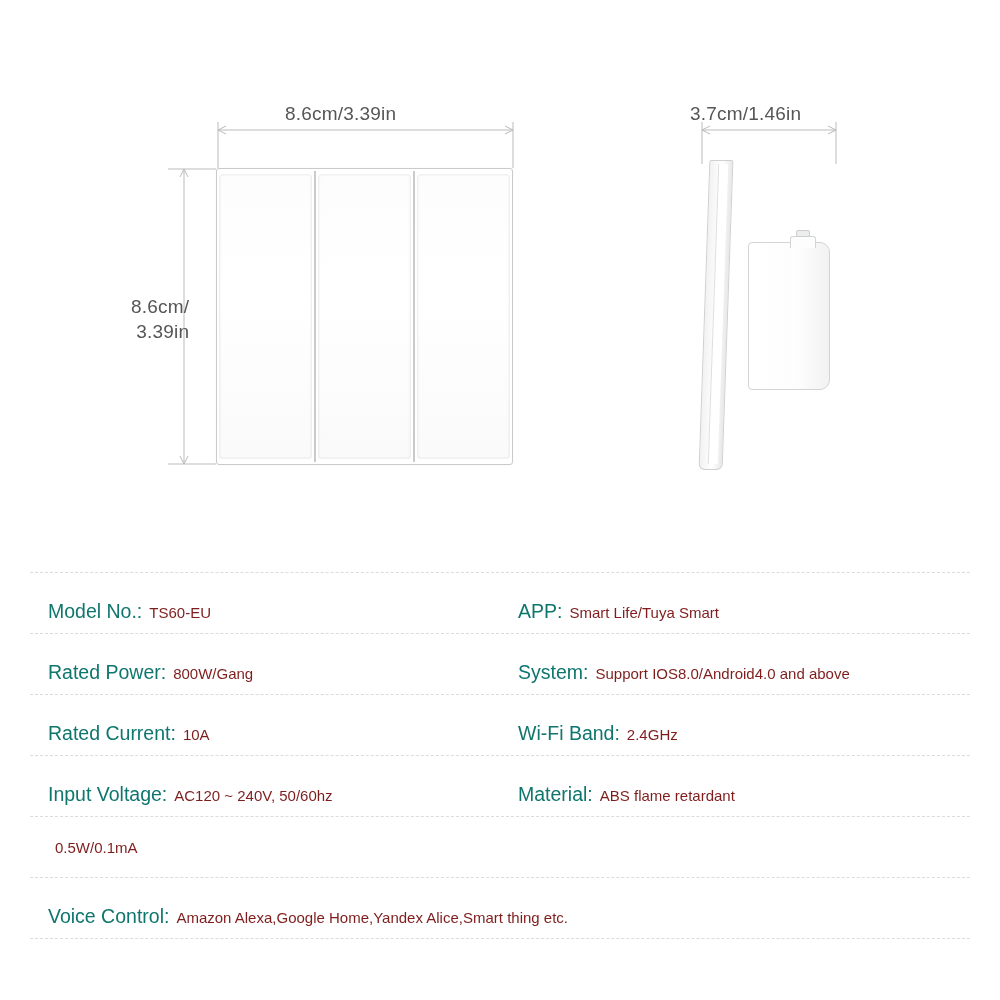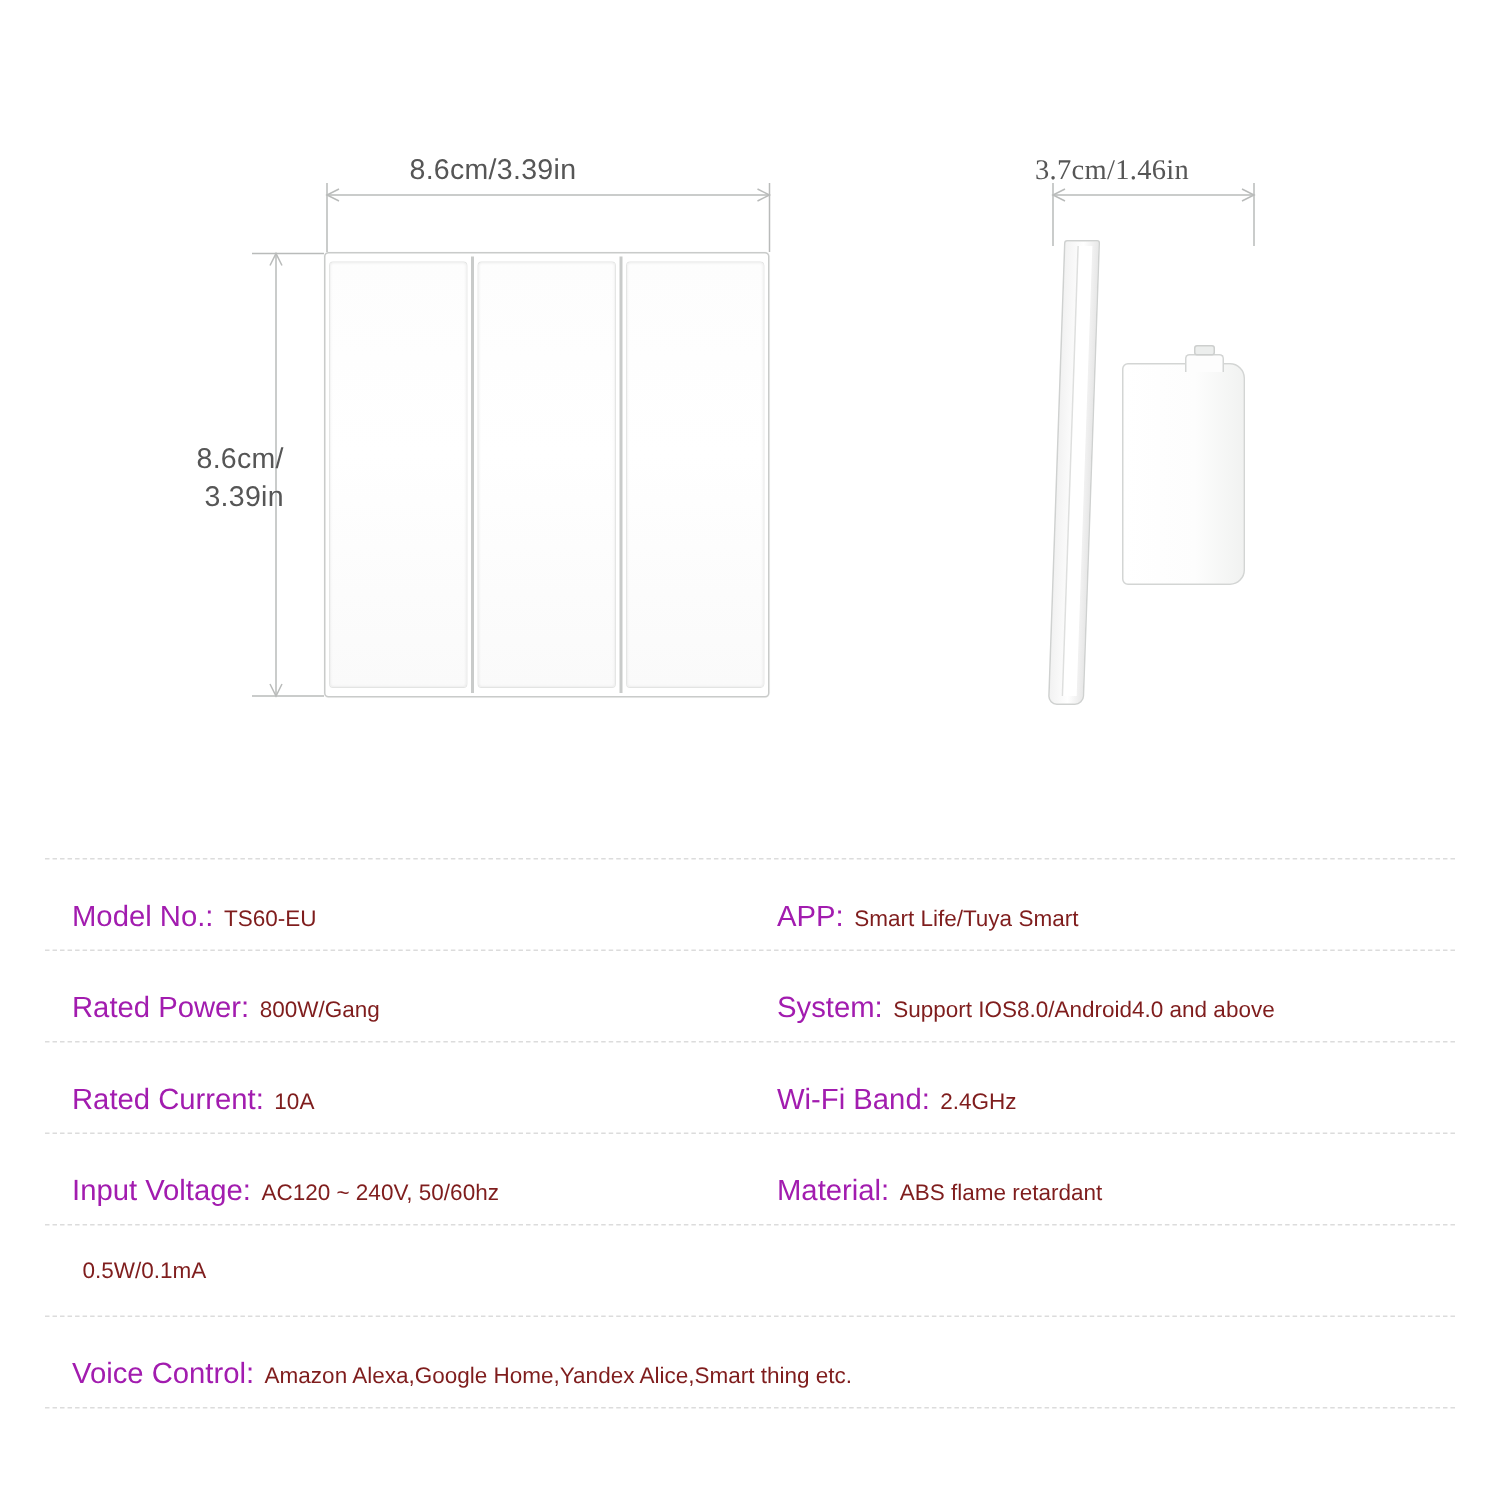--- a/index.html
+++ b/index.html
@@ -28,28 +28,27 @@
   .dim-label {
     position: absolute;
     font-size: 19px;
     color: #565656;
     white-space: nowrap;
     letter-spacing: 0.2px;
   }
 
   
   #front-top-label {
-    left: 273px;
+    left: 285px;
     top: 103px;
   }
   
   #side-top-label {
     left: 690px;
     top: 103px;
-    font-family: Liberation Serif, serif;
   }
   
   #front-left-label {
     left: 131px;
     top: 294px;
     text-align: right;
     line-height: 1.33;
   }
 
   
@@ -178,21 +177,21 @@
     padding-left: 18px;
     box-sizing: border-box;
     white-space: nowrap;
   }
   .spec-cell.full {
     width: 100%;
     text-align: right;
   }
   .spec-key {
     font-size: 19.5px;
-    color: #a21caf;
+    color: #0f766e;
     margin-top: 17px;
   }
   .spec-val {
     font-size: 15px;
     color: #7f1d1d;
     margin-left: 7px;
   }
 </style>
 </head>
 <body>

